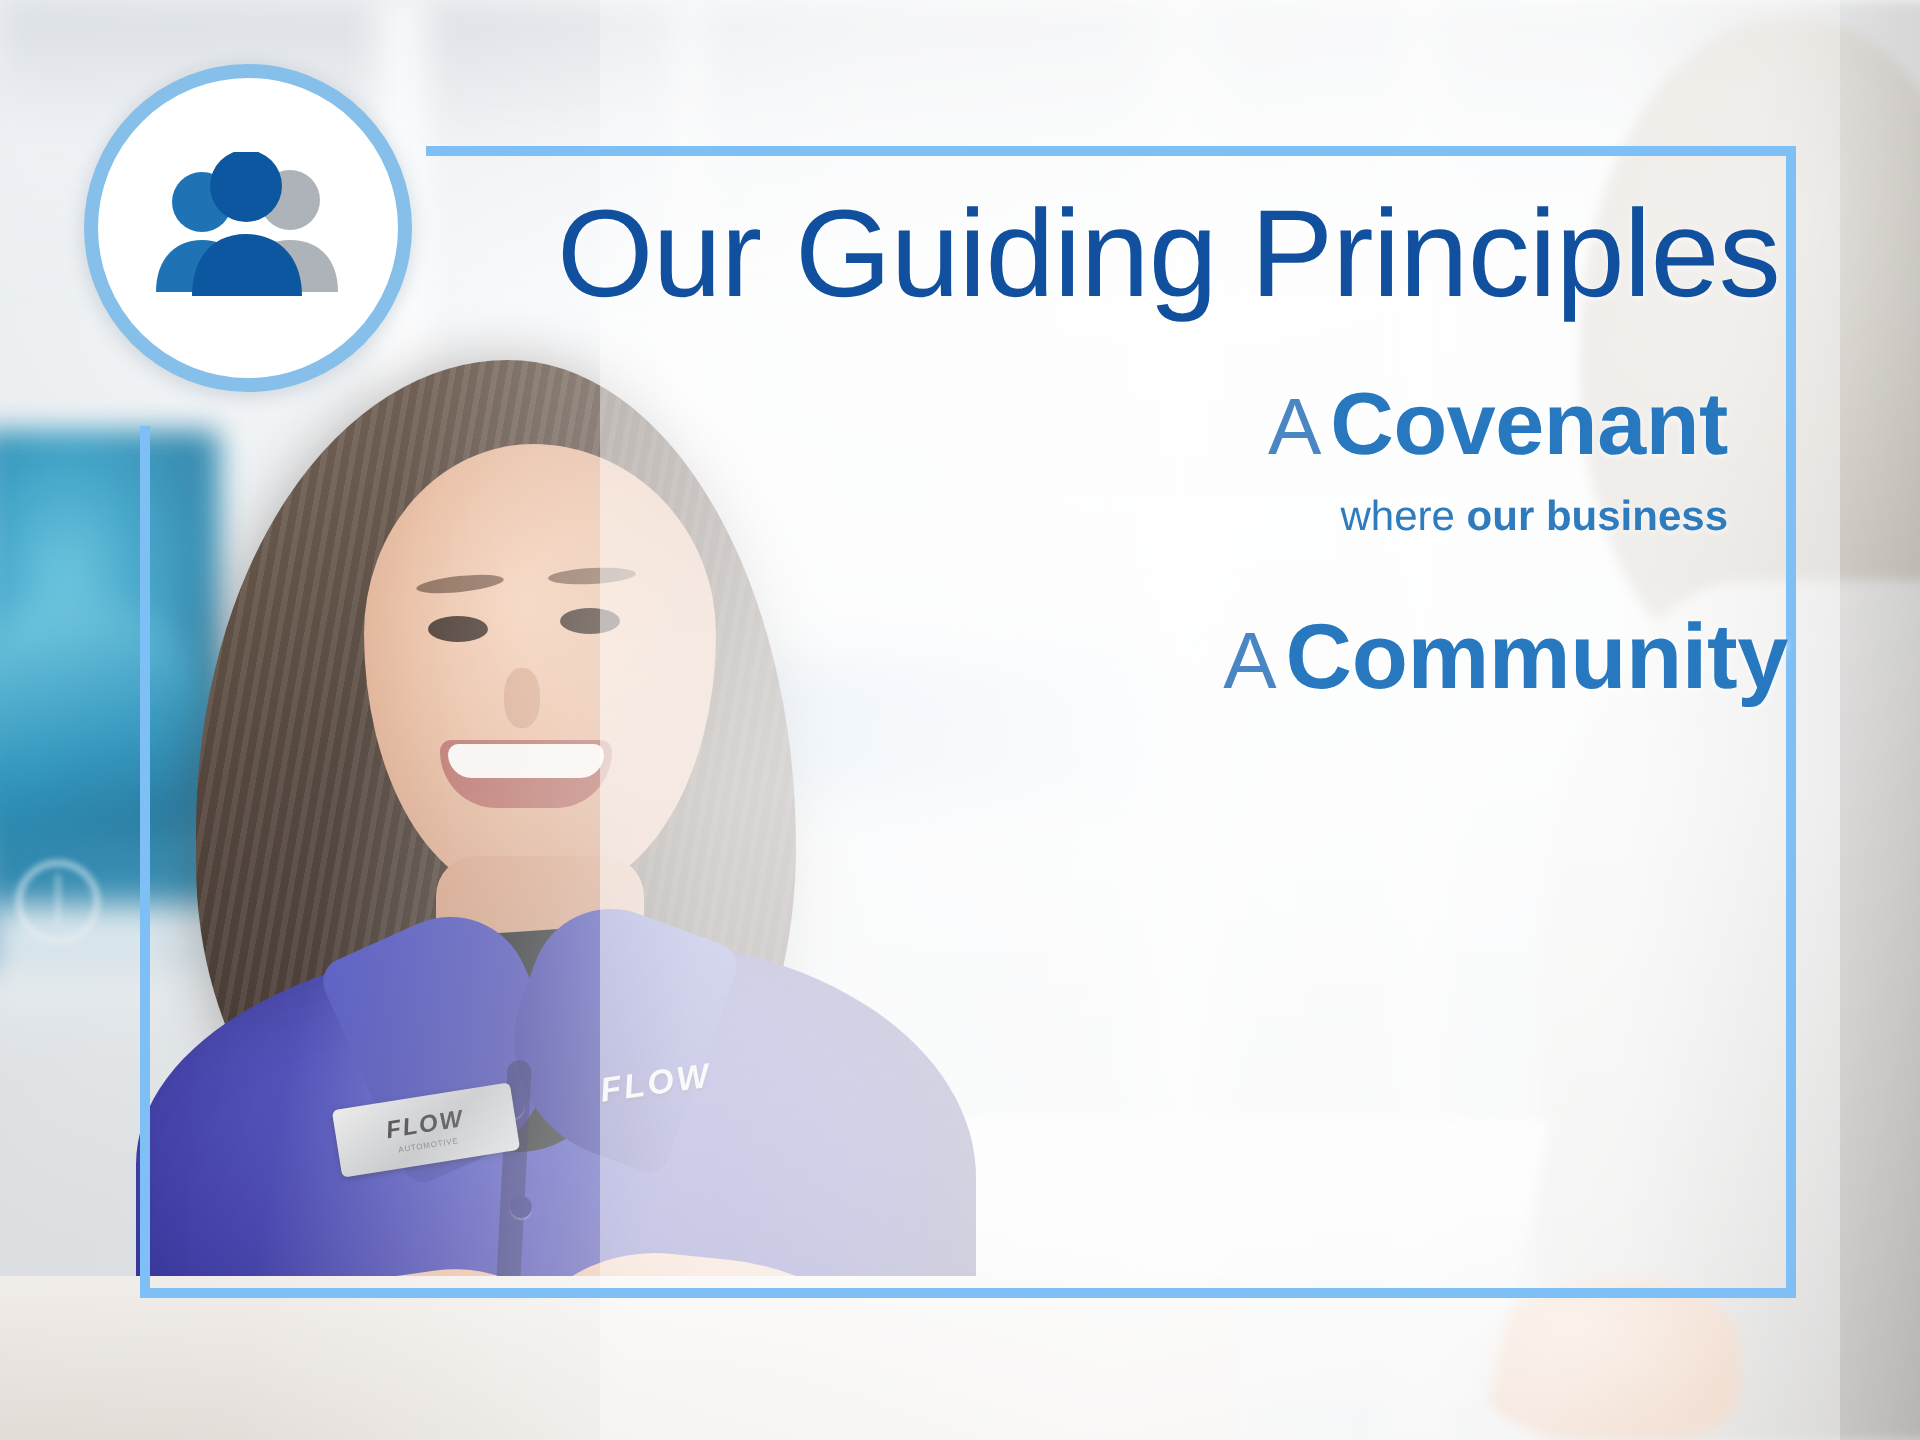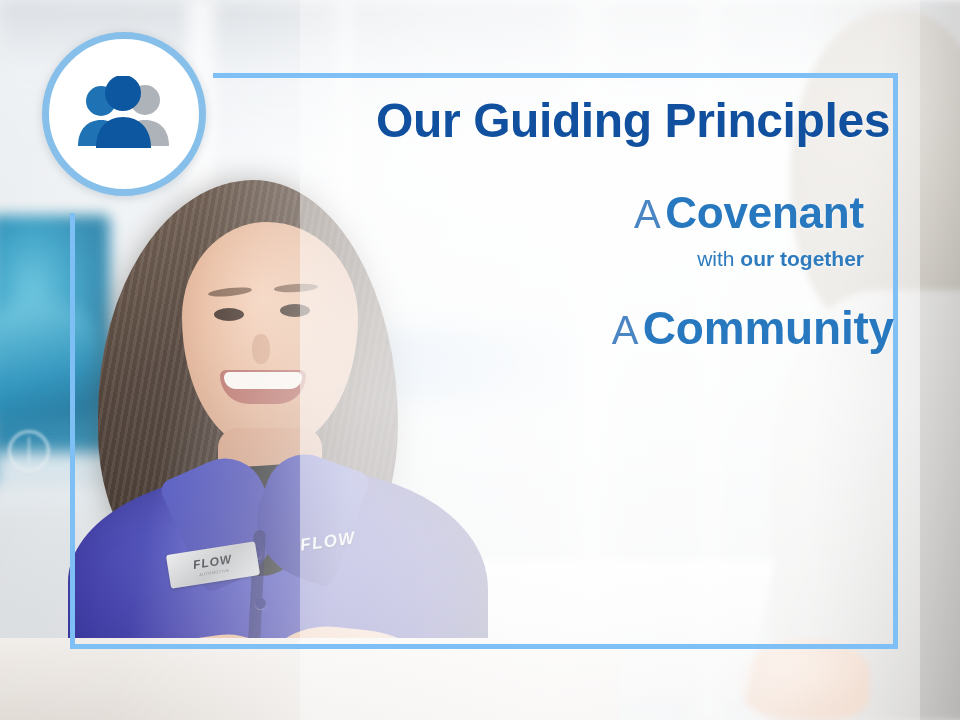--- a/index.html
+++ b/index.html
@@ -212,21 +212,21 @@
     position:absolute;left:42px;top:32px;width:150px;height:150px;border-radius:50%;
     background:#ffffff;border:7px solid #86c0ea;
     display:flex;align-items:center;justify-content:center;
     box-shadow:0 2px 10px rgba(30,60,90,.18);
   }
   .badge svg{display:block;}
 
   
   .title{
     position:absolute;left:0;right:70px;top:97px;text-align:right;
-    font-size:48px;font-weight:bold;color:#10509e;letter-spacing:-.4px;line-height:1;
+    font-size:62px;font-weight:normal;color:#10509e;letter-spacing:-.4px;line-height:1;
     text-shadow:0 1px 3px rgba(255,255,255,.75);
   }
   .block{position:absolute;right:70px;text-align:right;text-shadow:0 1px 3px rgba(255,255,255,.8);}
   .blk-head{line-height:1.04;white-space:nowrap;}
   .blk-head .art{font-size:40px;font-weight:normal;color:#4a86c4;}
   .blk-head .word{font-size:44px;font-weight:bold;color:#2878c0;letter-spacing:-.2px;}
   .blk-sub{font-size:21px;color:#2e7bbe;line-height:1.32;margin-top:9px;}
   .blk-sub b{font-weight:bold;}
 
   .b1{top:190px;right:96px;}
@@ -327,21 +327,21 @@
   </div>
 
   <div class="title" style="color: rgb(16, 80, 158);">Our Guiding Principles</div>
 
   <div class="block b1">
     <div class="blk-head">
       <span class="art" style="color: rgb(74, 134, 196);">A</span>
       <span class="word" style="color: rgb(40, 120, 192);">Covenant</span>
     </div>
     <div class="blk-sub" style="color: rgb(46, 123, 190);">
-        <div><span>with </span><b>our together</b></div>
+        <div><span>where </span><b>our business</b></div>
       </div>
   </div>
 
   <div class="block b2">
     <div class="blk-head">
       <span class="art" style="color: rgb(74, 134, 196);">A</span>
       <span class="word" style="color: rgb(40, 120, 192);">Community</span>
     </div>
   </div>
 

